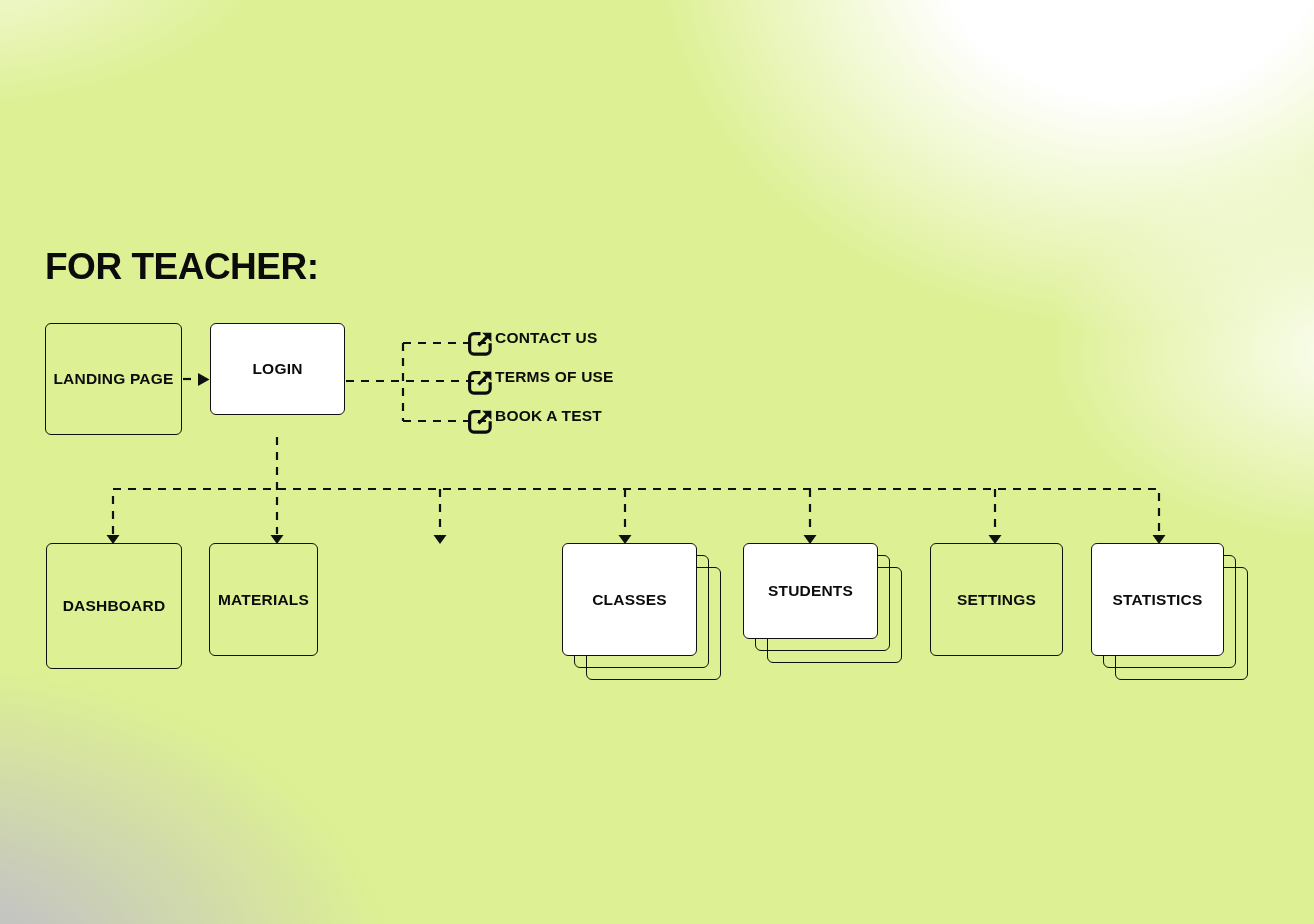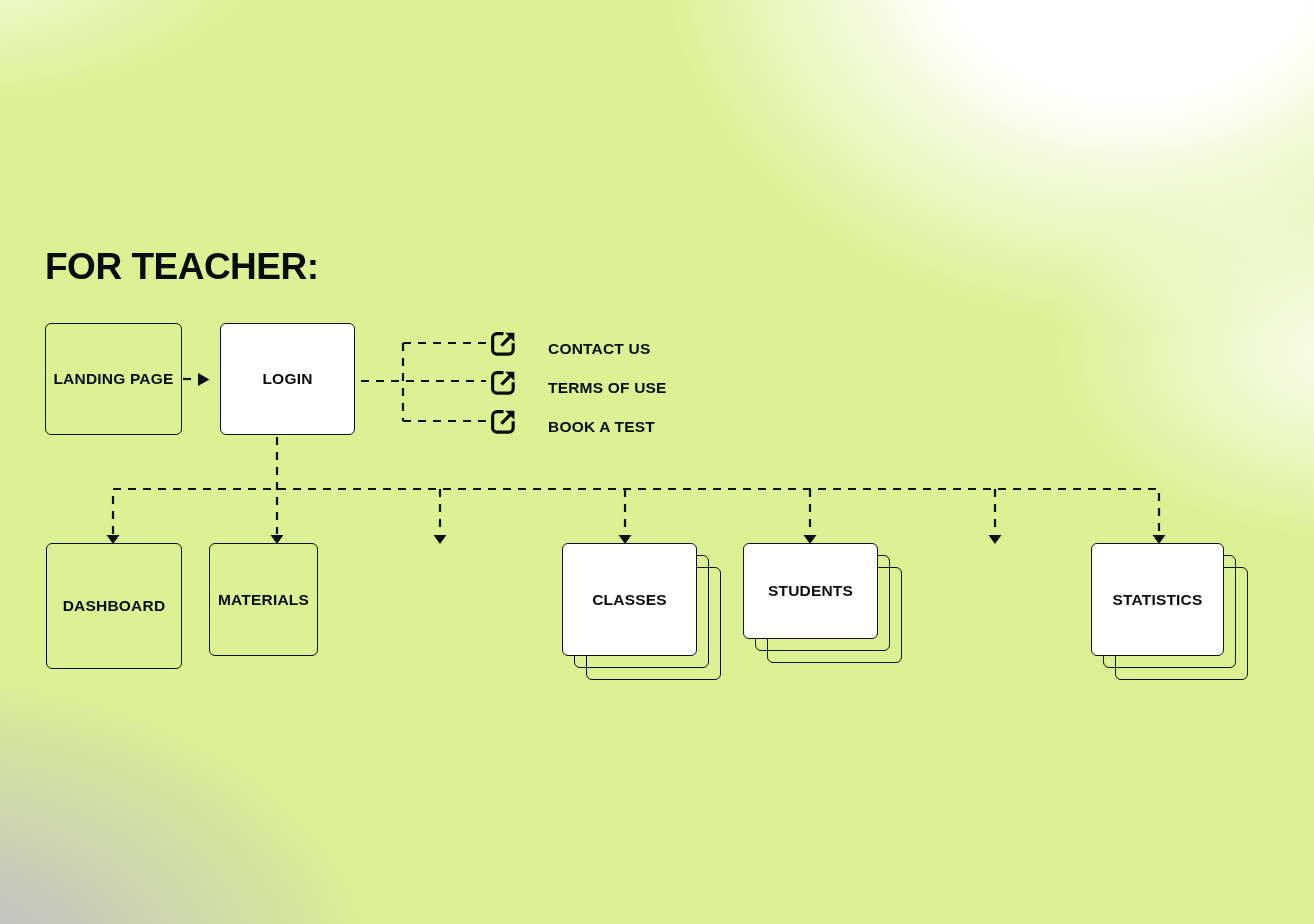--- a/index.html
+++ b/index.html
@@ -32,22 +32,22 @@
   .card.filled{background:#ffffff;}
   .card.outline{background:transparent;}
   .stack{width:100%;height:100%;background:transparent;}
   .stack.l2{left:12px;top:12px;z-index:2;}
   .stack.l3{left:24px;top:24px;z-index:1;}
   .lbl{
     font-size:15.5px;font-weight:700;color:#0b0b0b;letter-spacing:0.2px;
     text-align:center;padding:0 6px;white-space:nowrap;
   }
   .link-row{
-    position:absolute;left:489px;height:29px;
-    display:flex;align-items:flex-end;gap:30px;
+    position:absolute;left:466px;height:29px;
+    display:flex;align-items:flex-start;gap:0;
   }
   .ext-icon{width:29px;height:29px;display:inline-flex;}
   .ext-icon svg{width:29px;height:29px;}
   .link-label{font-size:15.5px;font-weight:700;color:#0b0b0b;letter-spacing:0.2px;white-space:nowrap;}
 </style>
 </head>
 <body>
 
 <div class="canvas">
 
@@ -83,21 +83,21 @@
       <path d="M1152.5 535 L1165.5 535 L1159 544 Z"></path>
     </g>
   </svg>
 
   <div class="node-group" style="left:45px;top:323px;width:137px;height:112px">
     <div class="card outline">
       <span class="lbl">LANDING PAGE</span>
     </div>
   </div>
 
-  <div class="node-group" style="left:220px;top:323px;width:135px;height:112px">
+  <div class="node-group" style="left:210px;top:323px;width:135px;height:92px">
     <div class="card filled">
       <span class="lbl">LOGIN</span>
     </div>
   </div>
 
   <div class="link-row" style="top:329px">
     <span class="ext-icon">
       <svg viewBox="0 0 24 24">
         <g fill="none" stroke="#0b0b0b" stroke-width="2.6">
           <path d="M12 3.8 H6.6 C4.6 3.8 3 5.4 3 7.4 v9.8 c0 2 1.6 3.6 3.6 3.6 h9.8 c2 0 3.6 -1.6 3.6 -3.6 V11.8"></path>
@@ -157,20 +157,25 @@
   </div>
 
   <div class="node-group" style="left:743px;top:543px;width:135px;height:96px">
     <div class="stack l3"></div>
     <div class="stack l2"></div>
     <div class="card filled">
       <span class="lbl">STUDENTS</span>
     </div>
   </div>
 
+  <div class="node-group" style="left:930px;top:543px;width:133px;height:113px">
+    <div class="card outline">
+      <span class="lbl">SETTINGS</span>
+    </div>
+  </div>
 
   <div class="node-group" style="left:1091px;top:543px;width:133px;height:113px">
     <div class="stack l3"></div>
     <div class="stack l2"></div>
     <div class="card filled">
       <span class="lbl">STATISTICS</span>
     </div>
   </div>
 
 </div>

